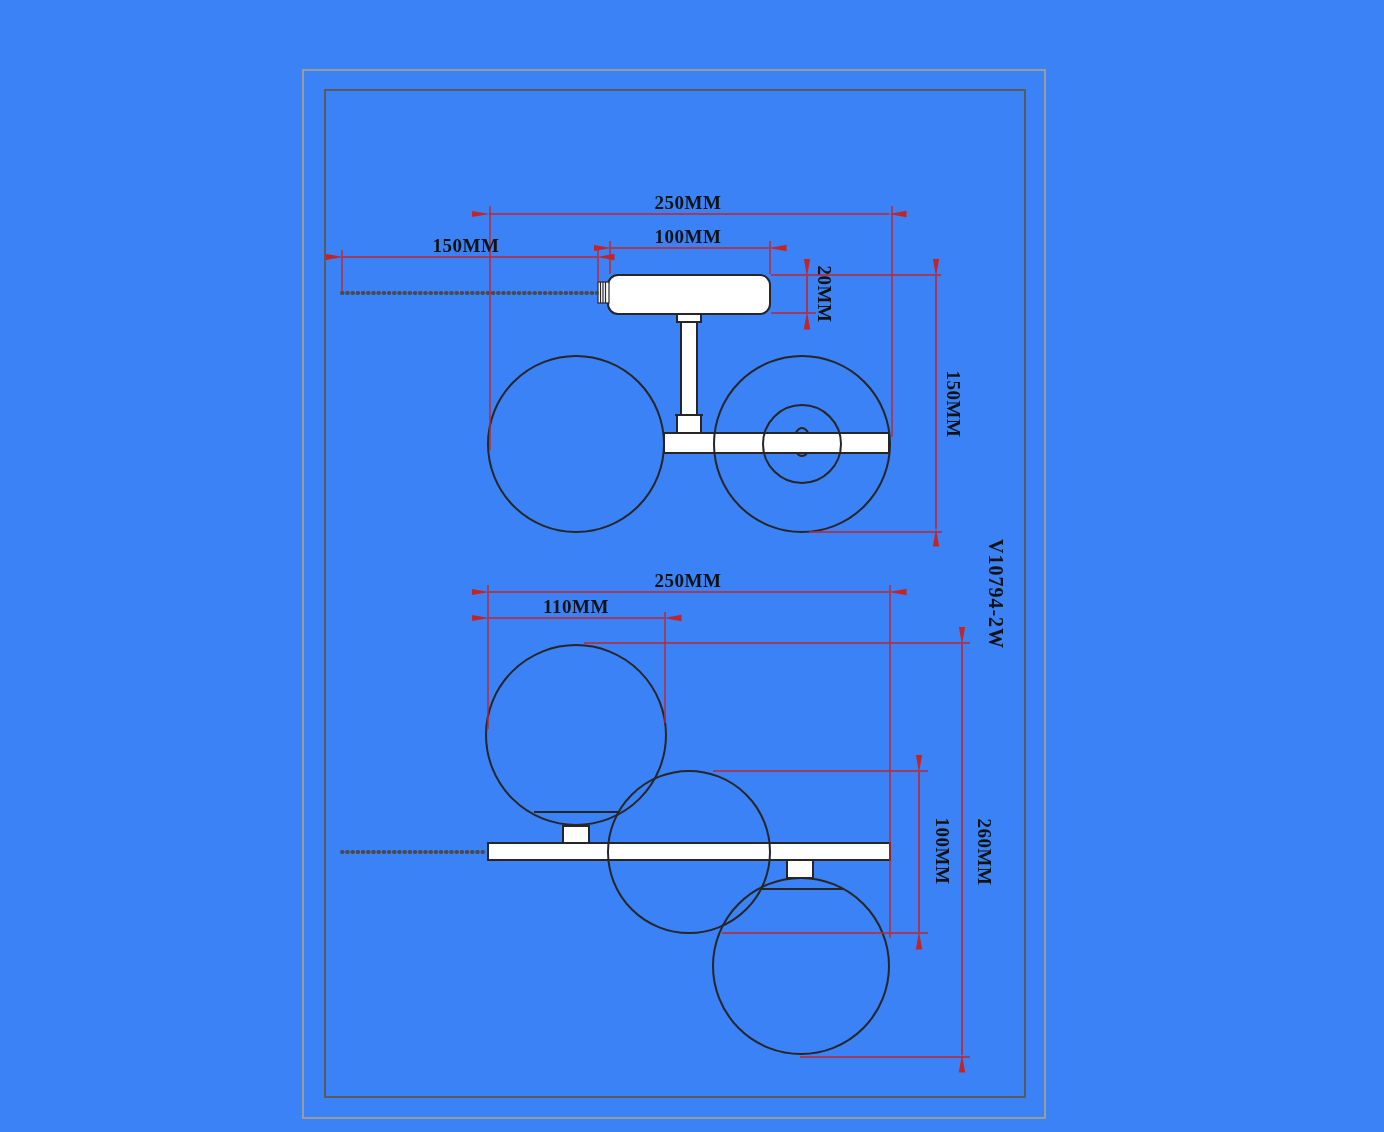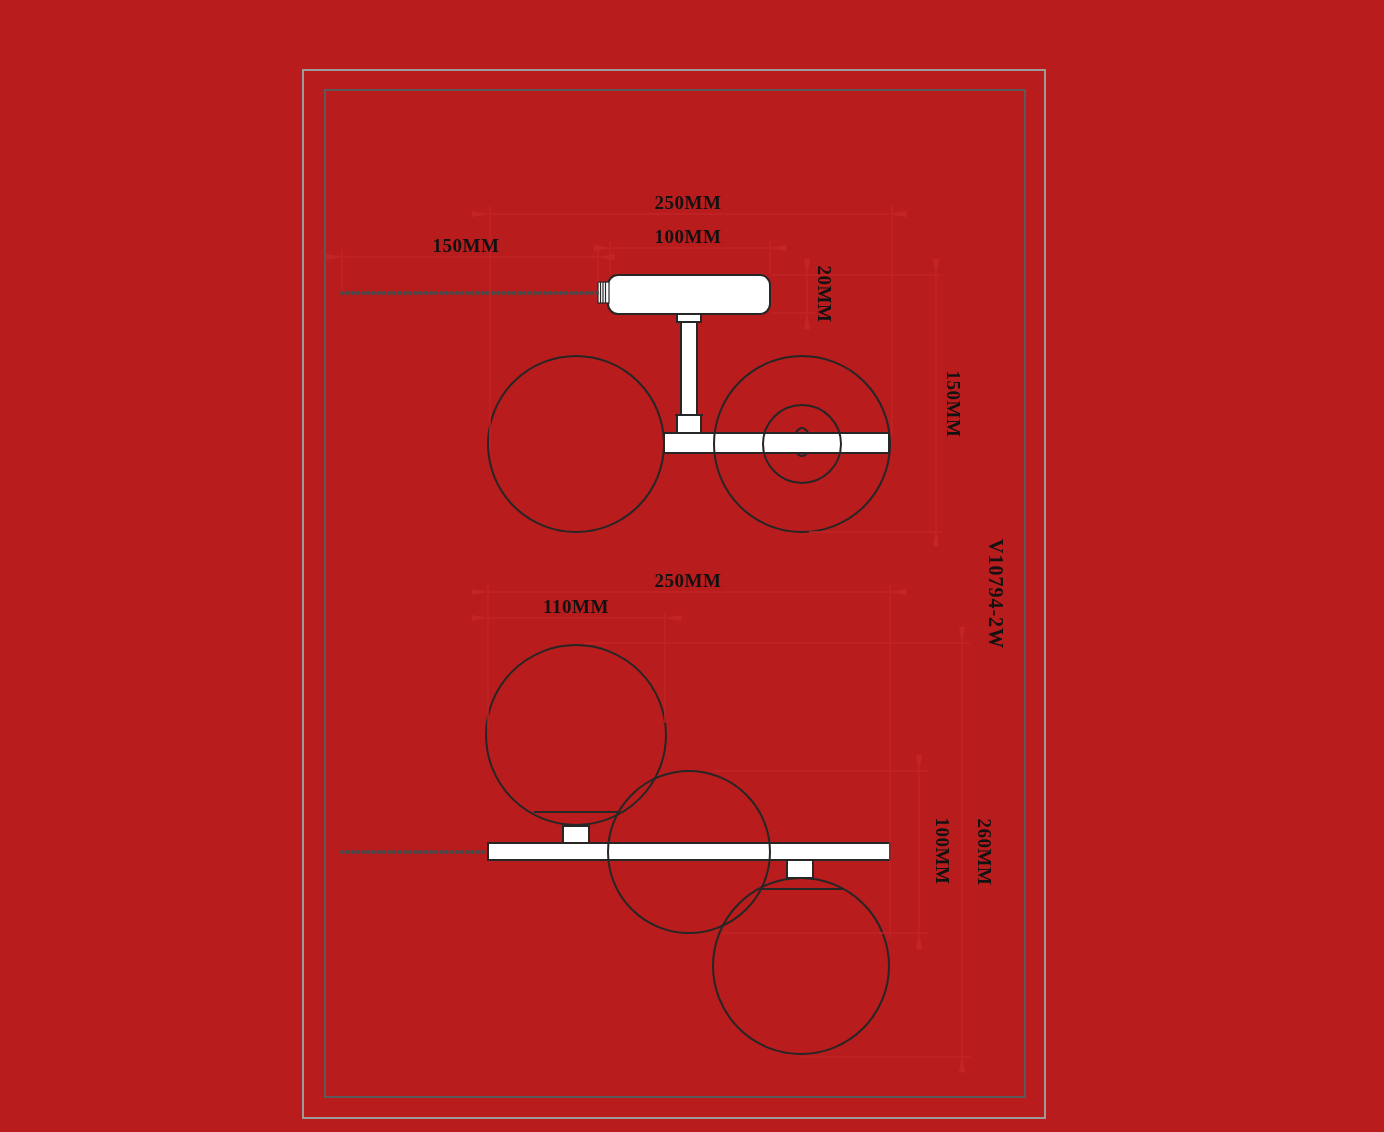--- a/index.html
+++ b/index.html
@@ -1,19 +1,19 @@
 <!DOCTYPE html>
 <html><head>
 <meta charset="utf-8">
 <style>
   html, body { margin: 0; padding: 0; background: #ffffff; }
   .canvas {
     position: relative;
     width: 1384px; height: 1132px;
-    background: #b91c1c;
+    background: #3b82f6;
     font-family: "Liberation Serif", serif;
   }
   svg text {
     font-family: "Liberation Serif", serif;
     font-weight: bold;
     font-size: 19px;
     letter-spacing: 0.5px;
   }
   svg text.partnum { font-size: 20px; letter-spacing: 1px; }
   .geo { stroke-width: 2; fill: none; stroke-linecap: butt; }

